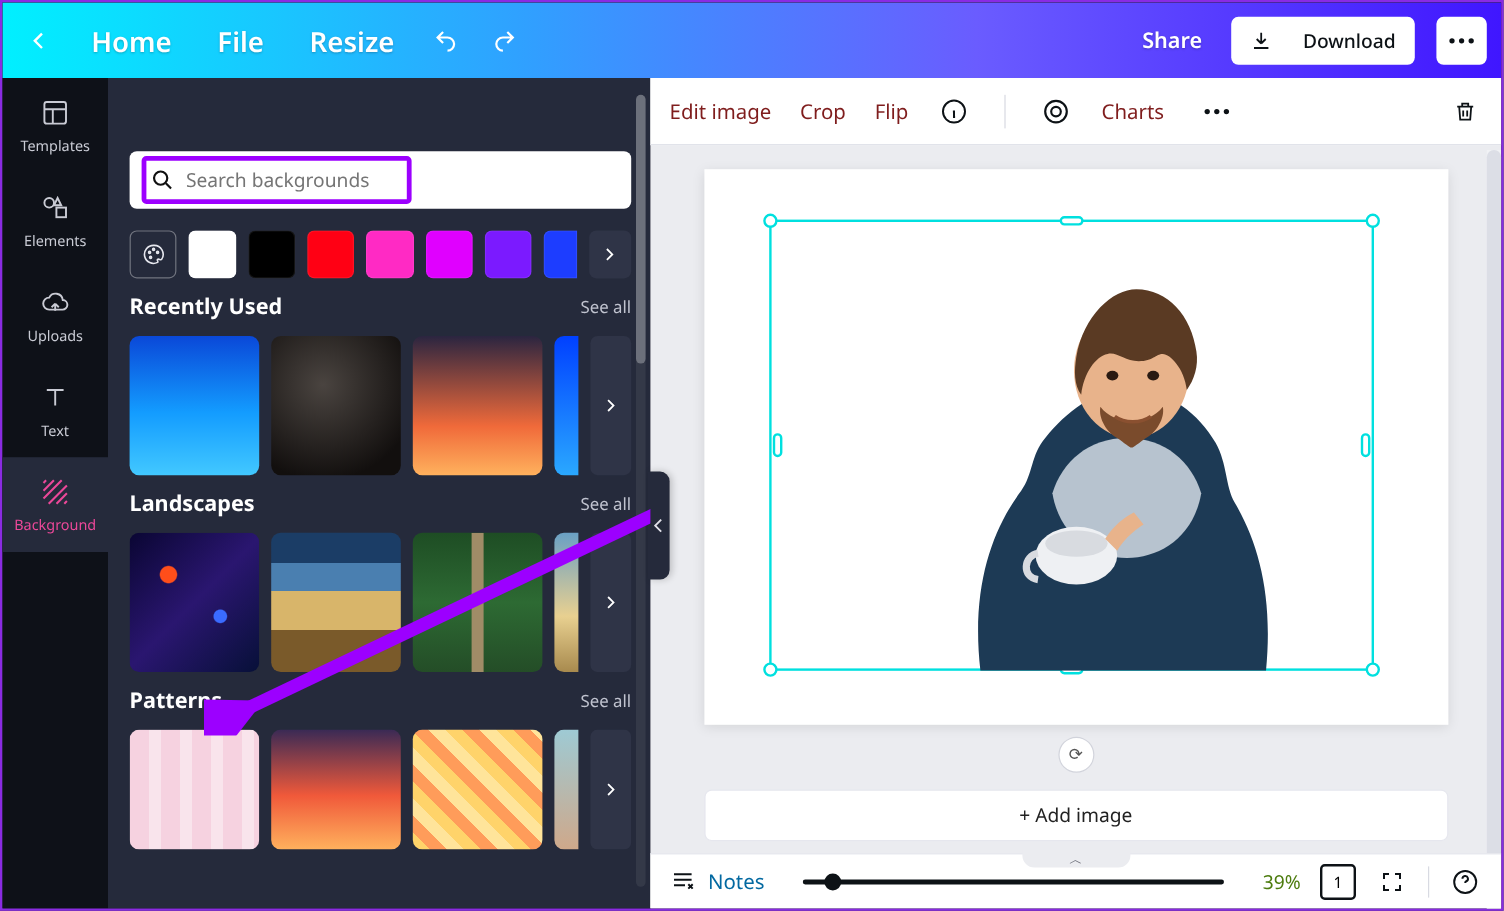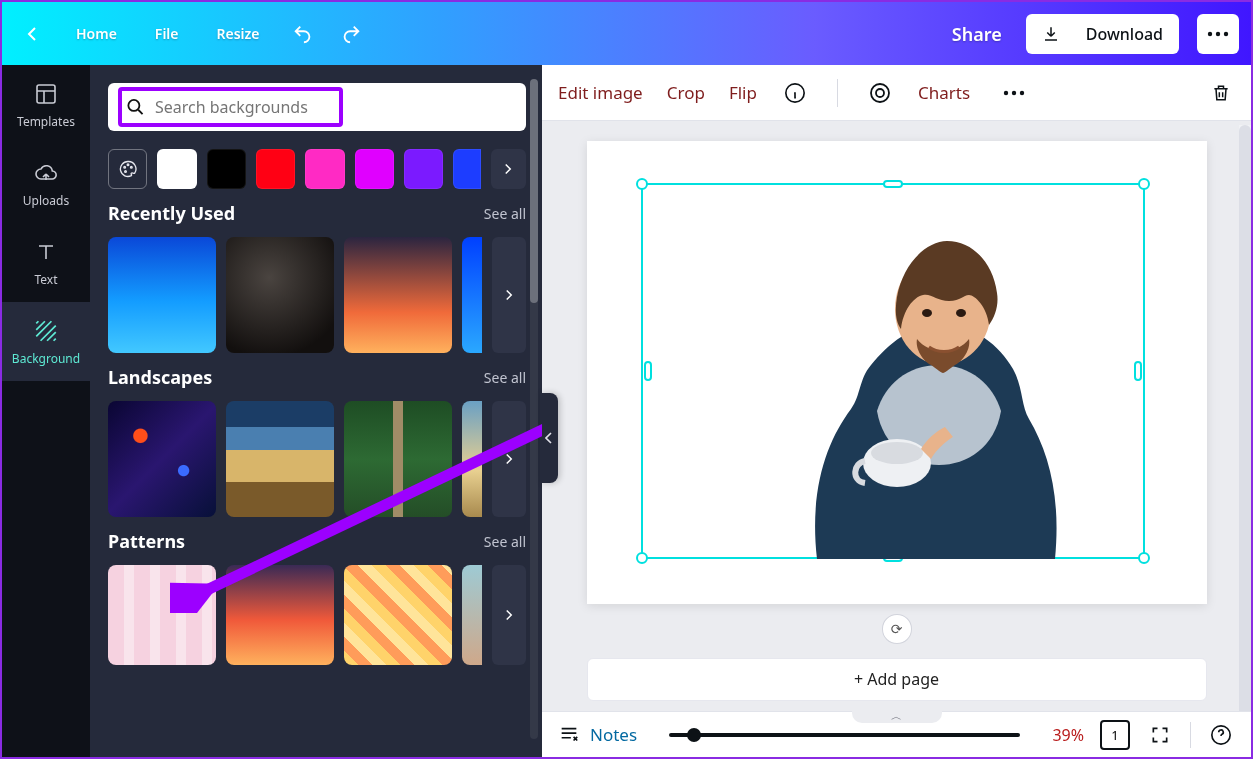--- a/index.html
+++ b/index.html
@@ -1,33 +1,33 @@
 <!DOCTYPE html>
 <html><head>
 <meta charset="utf-8">
 <style>
   * { box-sizing: border-box; margin: 0; padding: 0; font-family: system-ui, -apple-system, "Segoe UI", Roboto, sans-serif; }
   body { width: 1253px; height: 759px; overflow: hidden; background: #1a1c28; border: 2px solid #8a2be2; }
   .topbar { height: 63px; display: flex; align-items: center; padding: 0 12px; gap: 10px;
             background: linear-gradient(90deg, #00f0ff 0%, #30a0ff 35%, #6a5cff 65%, #4016ff 100%); }
-  .tb-btn { color: #fff; font-weight: 600; font-size: 14px; padding: 8px 14px; background: transparent; border: none; cursor: pointer; text-shadow: 0 1px 2px rgba(0,0,0,.25); }
+  .tb-btn { color: #fff; font-weight: 600; font-size: 23px; padding: 8px 14px; background: transparent; border: none; cursor: pointer; text-shadow: 0 1px 2px rgba(0,0,0,.25); }
   .tb-icon { width: 38px; height: 38px; display: flex; align-items: center; justify-content: center; color: #fff; cursor: pointer; }
   .tb-spacer { flex: 1; }
   .tb-white-btn { background: #fff; color: #0d1216; display: flex; align-items: center; gap: 26px; height: 40px; padding: 0 16px; border-radius: 6px; border: none; font-size: 16px; font-weight: 500; cursor: pointer; }
   .tb-kebab { background: #fff; color: #0d1216; width: 42px; height: 40px; border-radius: 6px; display: flex; align-items: center; justify-content: center; font-weight: 700; font-size: 22px; cursor: pointer; margin-left: 8px; }
 
   .main { display: flex; height: calc(100% - 63px); }
 
   .vtabs { width: 88px; background: #0e1118; display: flex; flex-direction: column; align-items: center; }
   .vtab { width: 100%; display: flex; flex-direction: column; align-items: center; justify-content: center; gap: 6px; padding: 16px 0 14px 0; color: #c9cbd4; font-size: 12px; cursor: pointer; }
-  .vtab.active { background: #252a3b; color: #5eead4; }
+  .vtab.active { background: #252a3b; color: #ec4899; }
   .vtab-icon { width: 26px; height: 26px; display:flex; align-items:center; justify-content:center; }
 
   .panel { width: 452px; background: #252a3b; color: #fff; padding: 18px 16px 16px 18px; overflow: hidden; position: relative; }
-  .search-wrap { background: #fff; border-radius: 6px; height: 48px; display: flex; align-items: center; padding: 0 10px; gap: 10px; }
+  .search-wrap { background: #fff; border-radius: 6px; height: 48px; display: flex; align-items: center; padding: 0 10px; gap: 10px; margin-top: 43px; }
   .search-frame { display:flex; align-items:center; gap:10px; height:40px; border:4px solid #9c00ff; border-radius:4px; padding:0 6px 0 4px; flex:0 0 225px; }
   .search-input { border:none; outline:none; font-size:16px; color:#888; width:100%; background:transparent; }
   .color-row { display:flex; gap:10px; margin-top:18px; align-items:center; }
   .swatch { width:40px; height:40px; border-radius:6px; cursor:pointer; border:1px solid rgba(255,255,255,.08); }
   .palette-btn { width:40px; height:40px; border-radius:6px; border:1px solid rgba(255,255,255,.35); display:flex; align-items:center; justify-content:center; color:#e6e7ee; cursor:pointer; }
   .row-next { width:36px; height:40px; border-radius:6px; background:#2f3447; display:flex; align-items:center; justify-content:center; cursor:pointer; color:#fff; margin-left:auto; }
 
   .section { margin-top:12px; }
   .section-head { display:flex; align-items:center; justify-content:space-between; margin-bottom:12px; }
   .sec-title { font-size:18px; font-weight:700; }
@@ -55,21 +55,21 @@
 
   .swap-btn { width:30px; height:30px; border-radius:50%; background:#fff; border:1px solid #d2d4dc; display:flex; align-items:center; justify-content:center; margin-top:10px; color:#555; font-size:14px; }
 
   .add-page { margin-top:14px; width:620px; height:44px; background:#fff; border:1px solid #e6e7ee; border-radius:6px; display:flex; align-items:center; justify-content:center; font-size:16px; color:#222; cursor:pointer; }
 
   .footer { height:46px; background:#fff; border-top:1px solid #e1e3ea; display:flex; align-items:center; gap:16px; padding:0 16px; }
   .notes { display:flex; align-items:center; gap:10px; font-size:17px; color:#0369a1; cursor:pointer; }
   .zoom-track { flex:1; display:flex; align-items:center; }
   .track { flex:1; height:4px; background:#0d1216; border-radius:2px; position:relative; margin:0 16px; }
   .track-knob { position:absolute; top:-5px; left:5%; width:14px; height:14px; background:#0d1216; border-radius:50%; }
-  .zoom-val { font-size:16px; color:#b91c1c; }
+  .zoom-val { font-size:16px; color:#4d7c0f; }
   .page-ind { width:30px; height:30px; border:2px solid #0d1216; border-radius:4px; display:flex; align-items:center; justify-content:center; font-size:13px; cursor:pointer; }
   .f-icon { width:28px; height:28px; display:flex; align-items:center; justify-content:center; color:#0d1216; cursor:pointer; }
   .f-sep { width:1px; height:26px; background:#d8dae2; }
 
   .arrow { position:absolute; z-index:20; pointer-events:none; }
 
   .collapse-tab { position:absolute; left:-2px; top:328px; width:18px; height:90px; background:#252a3b; border-radius:0 8px 8px 0; display:flex; align-items:center; justify-content:center; cursor:pointer; color:#e0e0e8; box-shadow:2px 0 6px rgba(0,0,0,.2); }
   .page-pull { position:absolute; left:50%; transform:translateX(-50%); top:-3px; width:90px; height:14px; background:#ebecf0; border-radius:0 0 10px 10px; display:flex; align-items:center; justify-content:center; color:#6b6d78; font-size:11px; cursor:pointer; }
   .vscroll { position:absolute; right:0; top:60px; width:12px; height:644px; background:#f1f2f5; }
   .vscroll-thumb { position:absolute; top:0; width:12px; height:100%; background:#dcdee6; border-radius:6px; }
@@ -117,20 +117,30 @@
 
   <div class="vtabs">
     <div class="vtab">
       <span class="vtab-icon">
         <svg width="24" height="24" viewBox="0 0 24 24">
             <rect x="3" y="3" width="18" height="18" rx="2" fill="none" stroke="currentColor" stroke-width="1.6"></rect>
             <path d="M3 9h18M10 9v12" stroke="currentColor" stroke-width="1.6"></path>
           </svg>
       </span>
       <span>Templates</span>
+    </div>
+    <div class="vtab">
+      <span class="vtab-icon">
+        <svg width="24" height="24" viewBox="0 0 24 24" fill="none" stroke="currentColor" stroke-width="1.6">
+            <circle cx="7" cy="8" r="4"></circle>
+            <rect x="13" y="12" width="8" height="8"></rect>
+            <path d="M14 4l3 6h-6z"></path>
+          </svg>
+      </span>
+      <span>Elements</span>
     </div>
     <div class="vtab">
       <span class="vtab-icon">
         <svg width="24" height="24" viewBox="0 0 24 24" fill="none" stroke="currentColor" stroke-width="1.6">
             <path d="M7 18a5 5 0 0 1 0-10 6 6 0 0 1 11.3 2A4 4 0 0 1 18 18H7z"></path>
             <path d="M12 13v6m0-6-3 3m3-3 3 3"></path>
           </svg>
       </span>
       <span>Uploads</span>
     </div>
@@ -324,21 +334,21 @@
           <ellipse cx="204" cy="112" rx="5" ry="4" fill="#2a1a12"></ellipse>
           <path d="M172 146c8 6 22 6 30 0" stroke="#8a5030" stroke-width="3" fill="none"></path>
           <ellipse cx="140" cy="262" rx="34" ry="24" fill="#eef0f3"></ellipse>
           <ellipse cx="140" cy="252" rx="26" ry="11" fill="#d8dbe0"></ellipse>
           <path d="M108 260c-12 2-14 20 0 22" stroke="#d8dbe0" stroke-width="6" fill="none"></path>
           <path d="M164 248c10-16 24-22 24-22l8 10s-14 8-22 22z" fill="#e8b38b"></path>
         </svg>
       </div>
       <div class="swap-btn">⟳</div>
       <div class="add-page">
-        <span>+ Add page</span>
+        <span>+ Add image</span>
       </div>
     </div>
 
     <div class="footer" style="position:relative">
       <div class="page-pull">︿</div>
       <div class="notes">
         <svg width="22" height="22" viewBox="0 0 24 24" fill="none" stroke="#0d1216" stroke-width="1.8">
             <path d="M4 5h16M4 10h16M4 15h10"></path>
             <path d="M17 14l4 4m0-4-4 4"></path>
           </svg>

